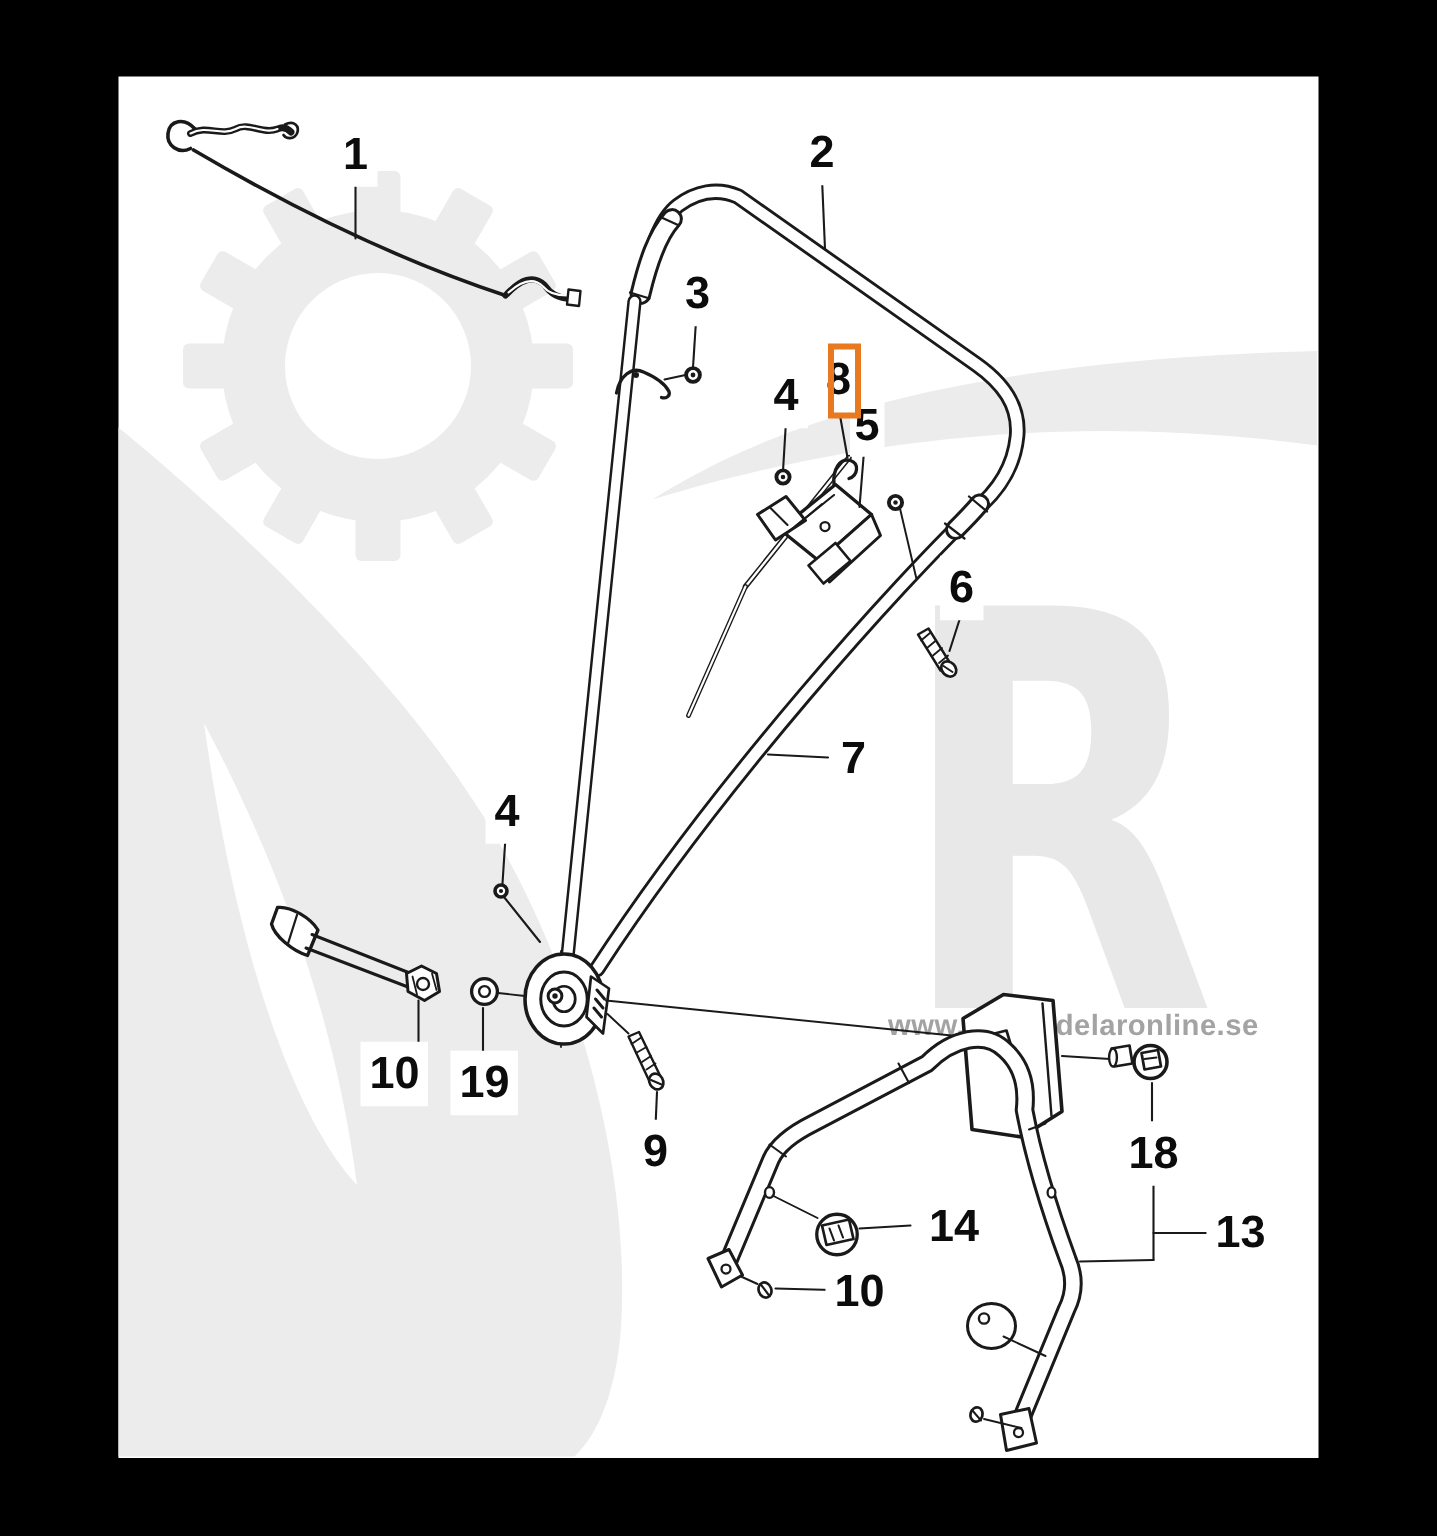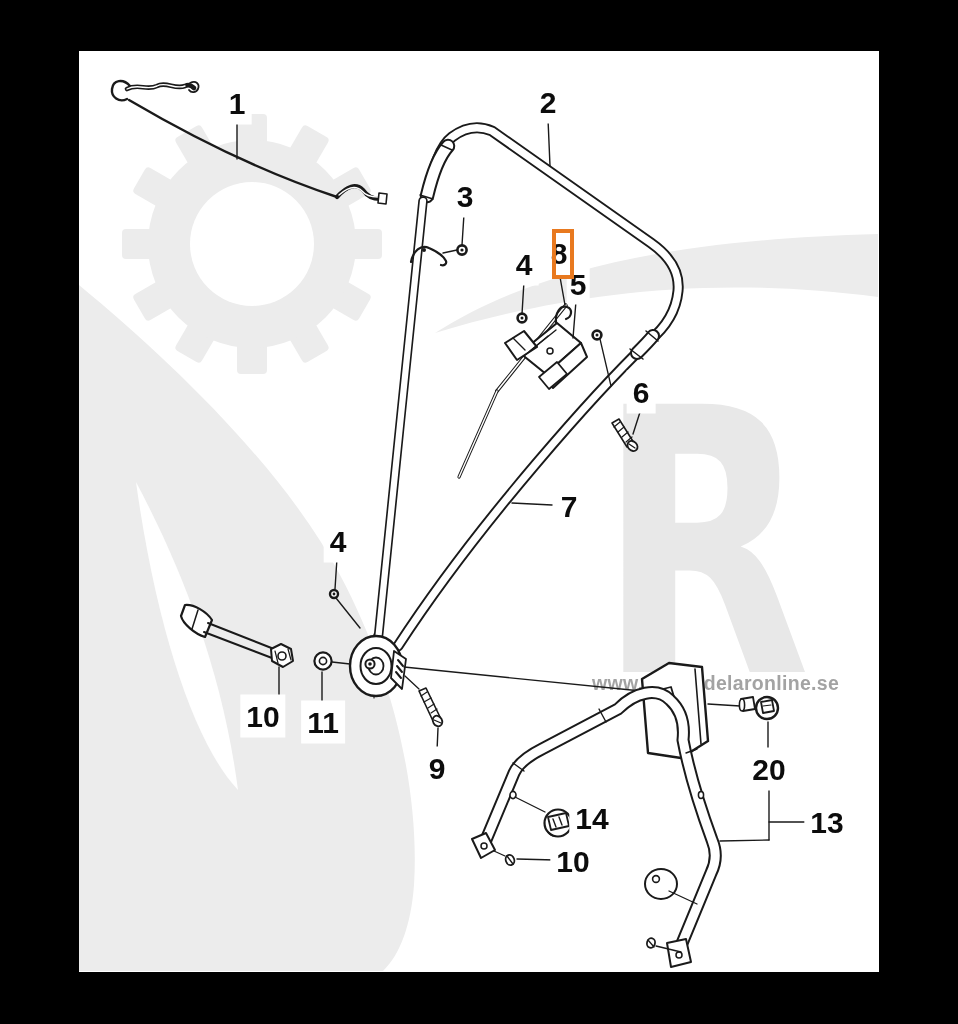--- a/index.html
+++ b/index.html
@@ -268,21 +268,21 @@
   <div class="part-label" style="left:237px;top:103px;">1</div>
   <div class="part-label" style="left:548px;top:102px;">2</div>
   <div class="part-label" style="left:465px;top:196px;">3</div>
   <div class="part-label" style="left:524px;top:264px;">4</div>
   <div class="part-label small-pad" style="left:559px;top:253px;">8</div>
   <div class="part-label small-pad" style="left:578px;top:284px;">5</div>
   <div class="part-label" style="left:641px;top:392px;">6</div>
   <div class="part-label" style="left:569px;top:506px;">7</div>
   <div class="part-label" style="left:338px;top:541px;">4</div>
   <div class="part-label" style="left:263px;top:716px;">10</div>
-  <div class="part-label" style="left:323px;top:722px;">11</div>
+  <div class="part-label" style="left:323px;top:722px;">19</div>
   <div class="part-label" style="left:437px;top:768px;">9</div>
-  <div class="part-label" style="left:769px;top:769px;">20</div>
+  <div class="part-label" style="left:769px;top:769px;">18</div>
   <div class="part-label" style="left:827px;top:822px;">13</div>
-  <div class="part-label" style="left:592px;top:818px;">14</div>
+  <div class="part-label" style="left:636px;top:818px;">14</div>
   <div class="part-label" style="left:573px;top:861px;">10</div>
 
   <div class="highlight-box" style="left:552px;top:229px;width:22px;height:50px;"></div>
 </div>
 
 </body></html>

